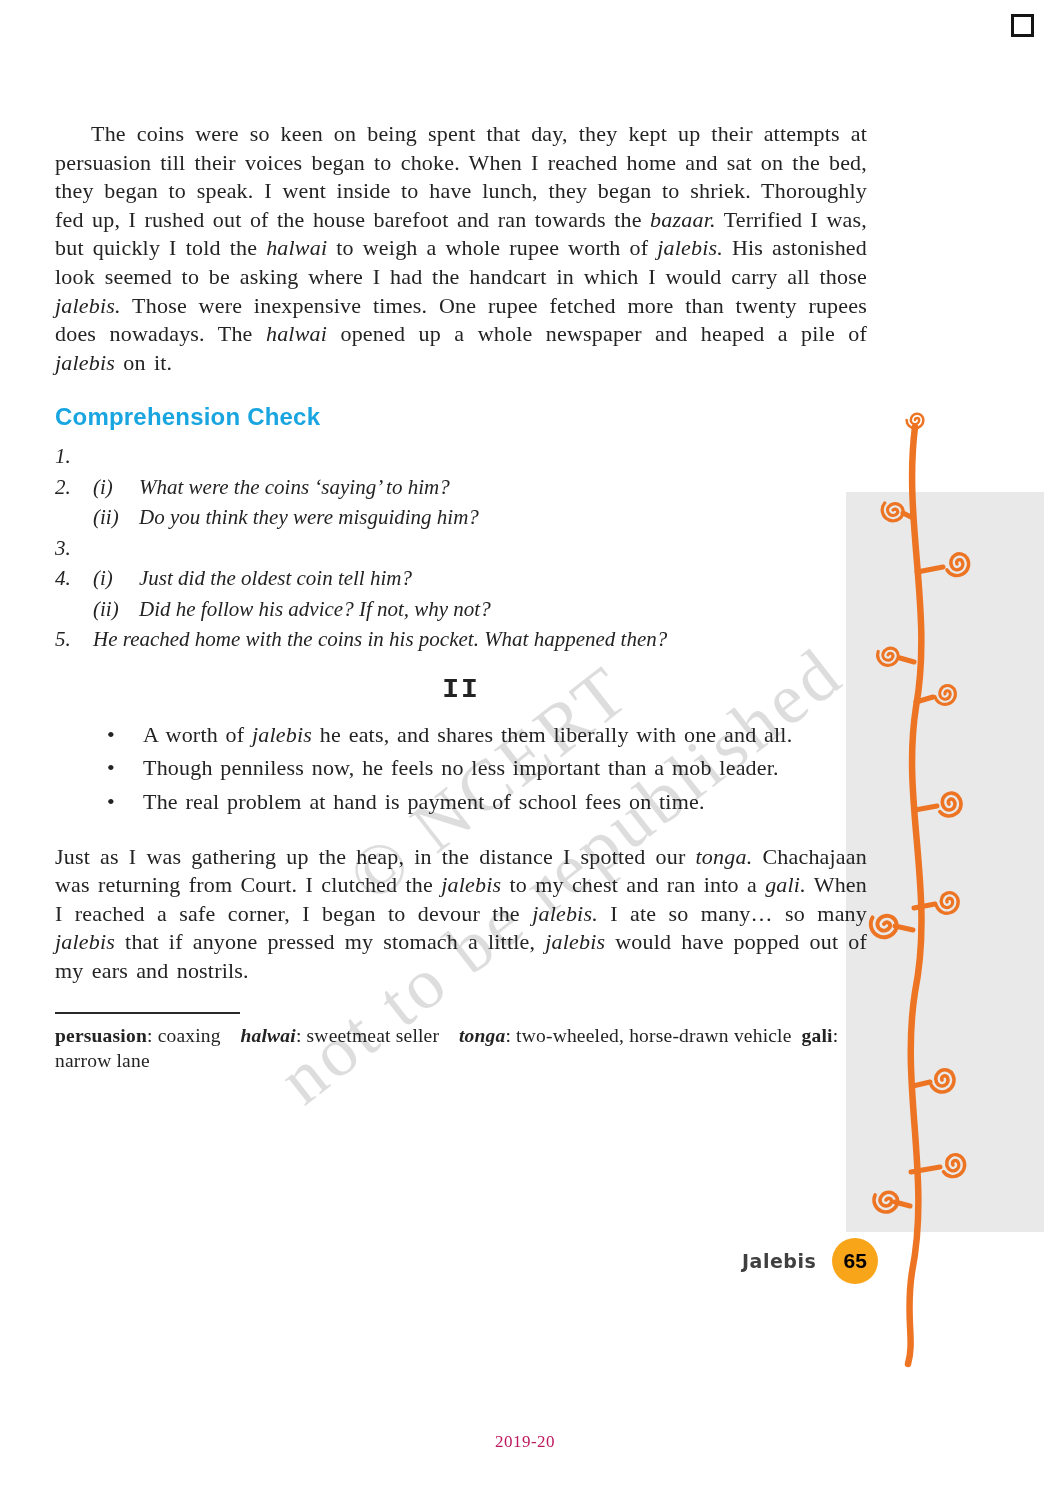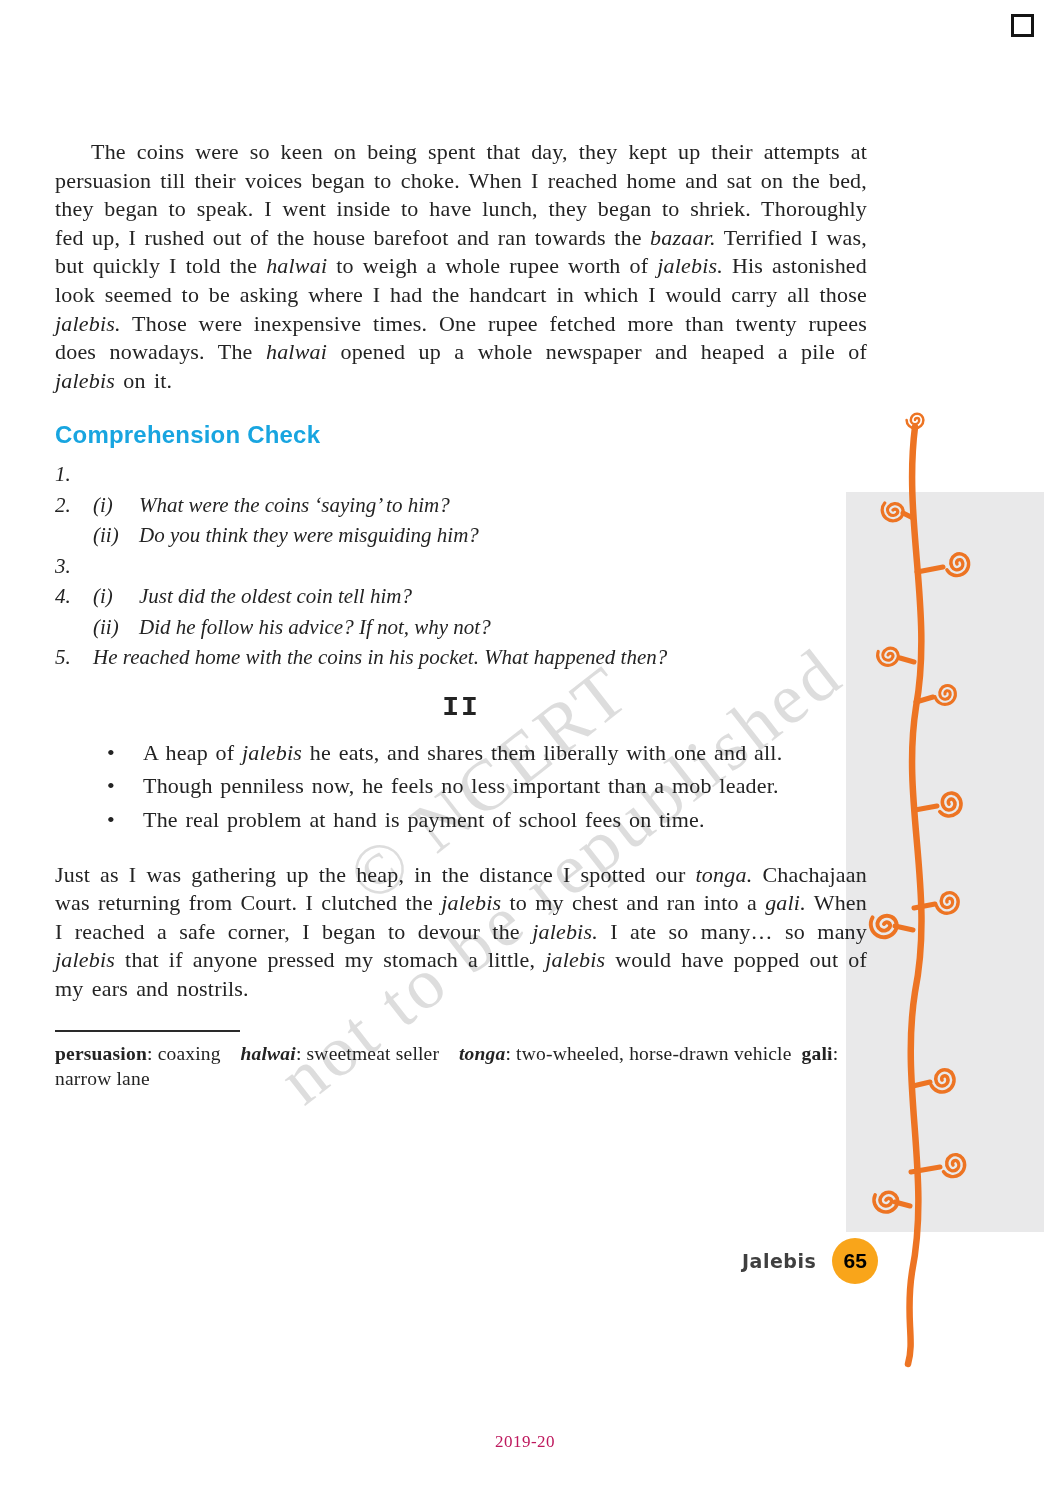--- a/index.html
+++ b/index.html
@@ -10,21 +10,21 @@
   }
   .gray-band { position:absolute; left:846px; top:492px; width:198px; height:740px; background:#e9e9ea; z-index:0; }
   .watermark {
     position:absolute; left:30px; top:470px; width:990px; height:720px;
     transform:rotate(-38deg); display:flex; flex-direction:column; align-items:center; justify-content:center;
     gap:34px; color:#c9c9c9; opacity:.62; font-size:72px; letter-spacing:4px;
     font-family:"Liberation Serif", serif; white-space:nowrap; z-index:1; pointer-events:none;
   }
   .corner-square { position:absolute; top:14px; right:16px; width:23px; height:23px; border:3px solid #141414; z-index:4; }
   .vine { position:absolute; left:845px; top:372px; z-index:3; }
-  .content { position:absolute; left:55px; top:138px; width:812px; z-index:2; }
+  .content { position:absolute; left:55px; top:120px; width:812px; z-index:2; }
   .body-para { font-size:22px; line-height:28.6px; text-align:justify; letter-spacing:.2px; word-spacing:2.5px; margin:0; }
   .indent { text-indent:36px; }
   .it { font-style:italic; }
   .bd { font-weight:bold; }
   .bdit { font-weight:bold; font-style:italic; }
   .cc-title { margin:26px 0 12px 0; font-family:"Liberation Sans", sans-serif; font-weight:bold; font-size:24px; color:#18a5e0; letter-spacing:.2px; }
   .questions { margin-bottom:4px; }
   .q-row { display:flex; align-items:flex-start; font-style:italic; font-size:21px; line-height:27.5px; margin-bottom:3px; }
   .q-num { flex:0 0 38px; }
   .q-label { flex:0 0 46px; }
@@ -127,21 +127,21 @@
         <span class="q-num">5.</span>
         <span class="q-text">He reached home with the coins in his pocket. What happened then?</span>
       </div>
     </div>
 
     <div class="section-heading">II</div>
 
     <div>
       <div class="bullet-row">
         <span class="dot">•</span>
-        <span class="bullet-text"><span>A heap of </span><span class="it">jalebis</span><span> he eats, and shares them liberally with one and all.</span></span>
+        <span class="bullet-text"><span>A worth of </span><span class="it">jalebis</span><span> he eats, and shares them liberally with one and all.</span></span>
       </div>
       <div class="bullet-row">
         <span class="dot">•</span>
         <span class="bullet-text"><span>Though penniless now, he feels no less important than a mob leader.</span></span>
       </div>
       <div class="bullet-row">
         <span class="dot">•</span>
         <span class="bullet-text"><span>The real problem at hand is payment of school fees on time.</span></span>
       </div>
     </div>

